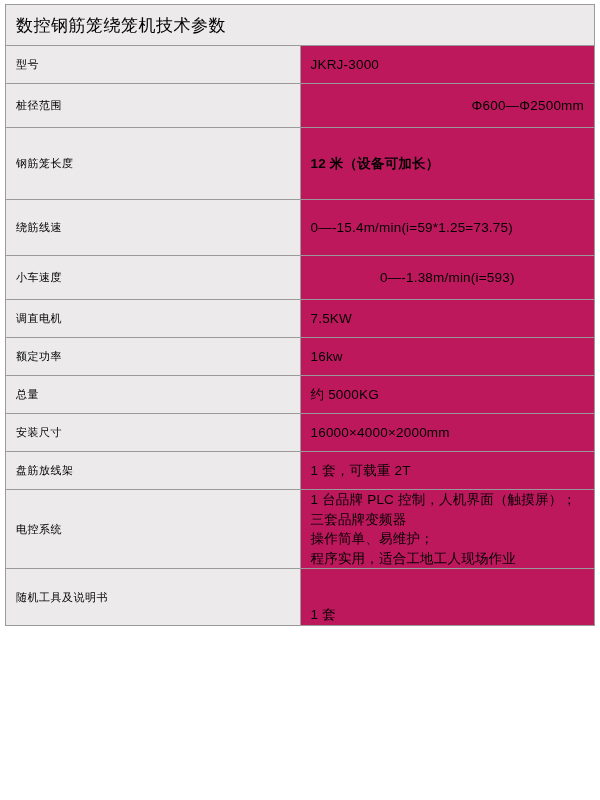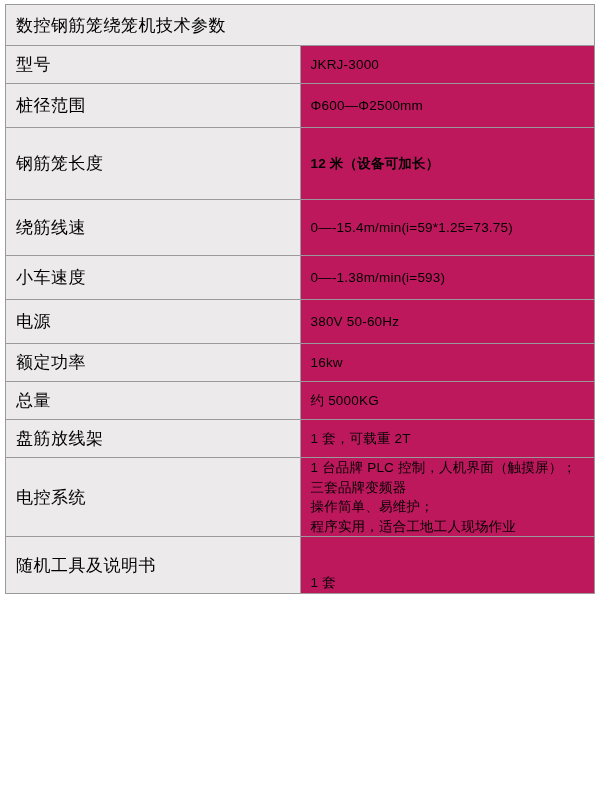--- a/index.html
+++ b/index.html
@@ -31,21 +31,21 @@
     background: #eceaea;
     text-align: right;
     font-size: 17px;
     font-weight: bold;
     height: 40px;
     letter-spacing: 0.5px;
   }
   .label-cell {
     background: #eceaea;
     width: 160px;
-    font-size: 17px;
+    font-size: 11px;
     letter-spacing: 0.5px;
   }
   .value-cell {
     background: #be185d;
     font-size: 13.5px;
     letter-spacing: 0.2px;
   }
   .bold-label {
     font-weight: bold;
   }
@@ -69,57 +69,63 @@
   <tbody id="rows-body">
       <tr class="r-h38">
         <td class="label-cell">型号</td>
         <td class="value-cell">
           <div class="multiline" style="white-space: pre-line;">JKRJ-3000</div>
         </td>
       </tr>
       <tr class="r-h44">
         <td class="label-cell">桩径范围</td>
         <td class="value-cell">
-          <div class="multiline" style="white-space: pre-line;">Φ600—Φ2500mm</div>
+          <div class="multiline" style="white-space: pre-line; text-align: right;">Φ600—Φ2500mm</div>
         </td>
       </tr>
       <tr class="r-h72">
         <td class="label-cell">钢筋笼长度</td>
         <td class="value-cell">
           <div class="multiline" style="white-space: pre-line; font-weight: bold;">12 米（设备可加长）</div>
         </td>
       </tr>
       <tr class="r-h56">
         <td class="label-cell">绕筋线速</td>
         <td class="value-cell">
           <div class="multiline" style="white-space: pre-line;">0—-15.4m/min(i=59*1.25=73.75)</div>
         </td>
       </tr>
       <tr class="r-h44">
         <td class="label-cell">小车速度</td>
         <td class="value-cell">
-          <div class="multiline" style="white-space: pre-line;">0—-1.38m/min(i=593)</div>
+          <div class="multiline" style="white-space: pre-line; text-align: center;">0—-1.38m/min(i=593)</div>
         </td>
       </tr>
-      <tr class="r-h44">
-        <td class="label-cell">电源</td>
+      <tr class="r-h38">
+        <td class="label-cell">调直电机</td>
         <td class="value-cell">
-          <div class="multiline" style="white-space: pre-line;">380V   50-60Hz</div>
+          <div class="multiline" style="white-space: pre-line;">7.5KW</div>
         </td>
       </tr>
       <tr class="r-h38">
         <td class="label-cell">额定功率</td>
         <td class="value-cell">
           <div class="multiline" style="white-space: pre-line;">16kw</div>
         </td>
       </tr>
       <tr class="r-h38">
         <td class="label-cell">总量</td>
         <td class="value-cell">
           <div class="multiline" style="white-space: pre-line;">约 5000KG</div>
+        </td>
+      </tr>
+      <tr class="r-h38">
+        <td class="label-cell">安装尺寸</td>
+        <td class="value-cell">
+          <div class="multiline" style="white-space: pre-line;">16000×4000×2000mm</div>
         </td>
       </tr>
       <tr class="r-h38">
         <td class="label-cell bold-label">盘筋放线架</td>
         <td class="value-cell">
           <div class="multiline" style="white-space: pre-line;">1 套，可载重 2T</div>
         </td>
       </tr>
       <tr class="r-h72">
         <td class="label-cell">电控系统</td>

